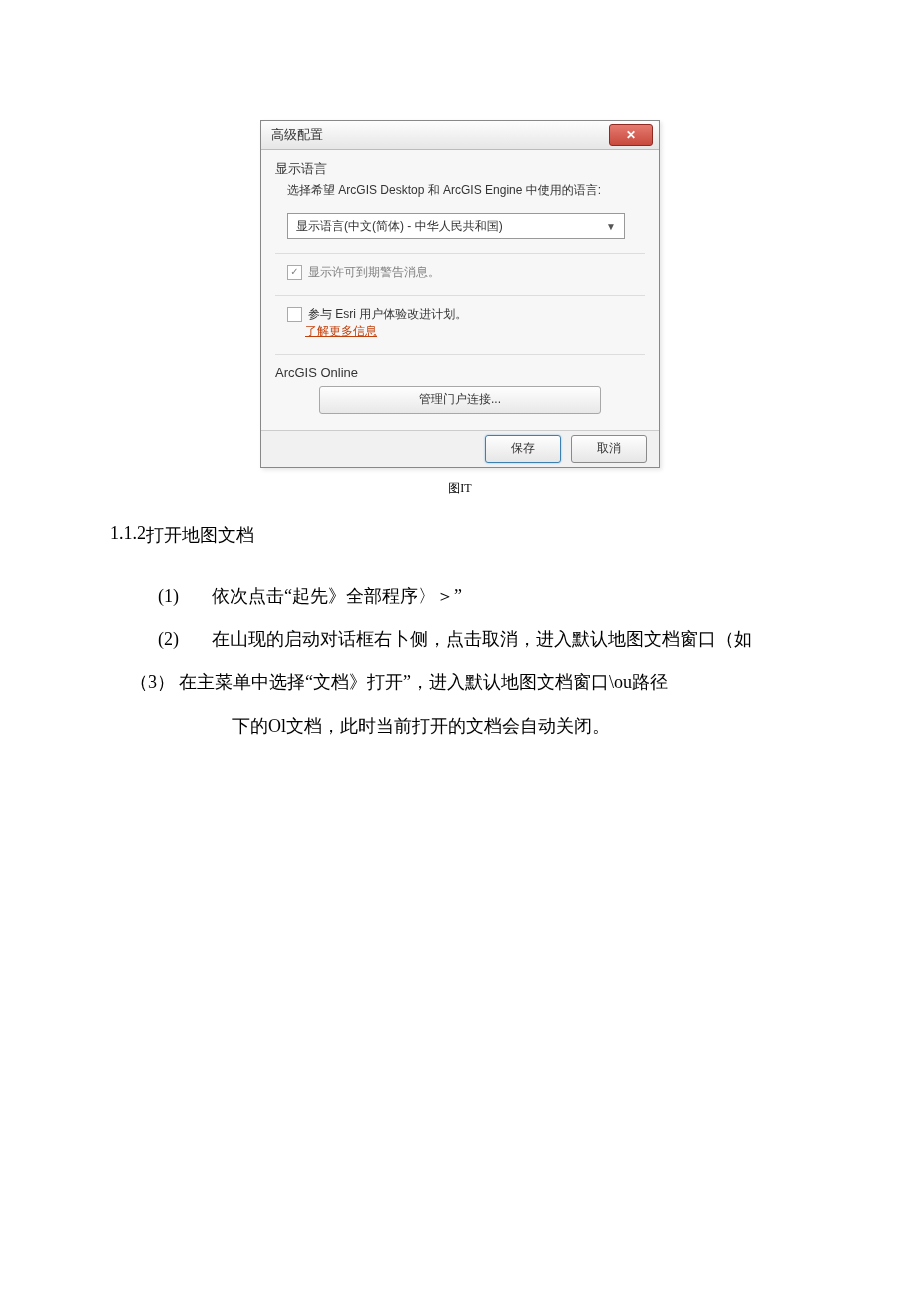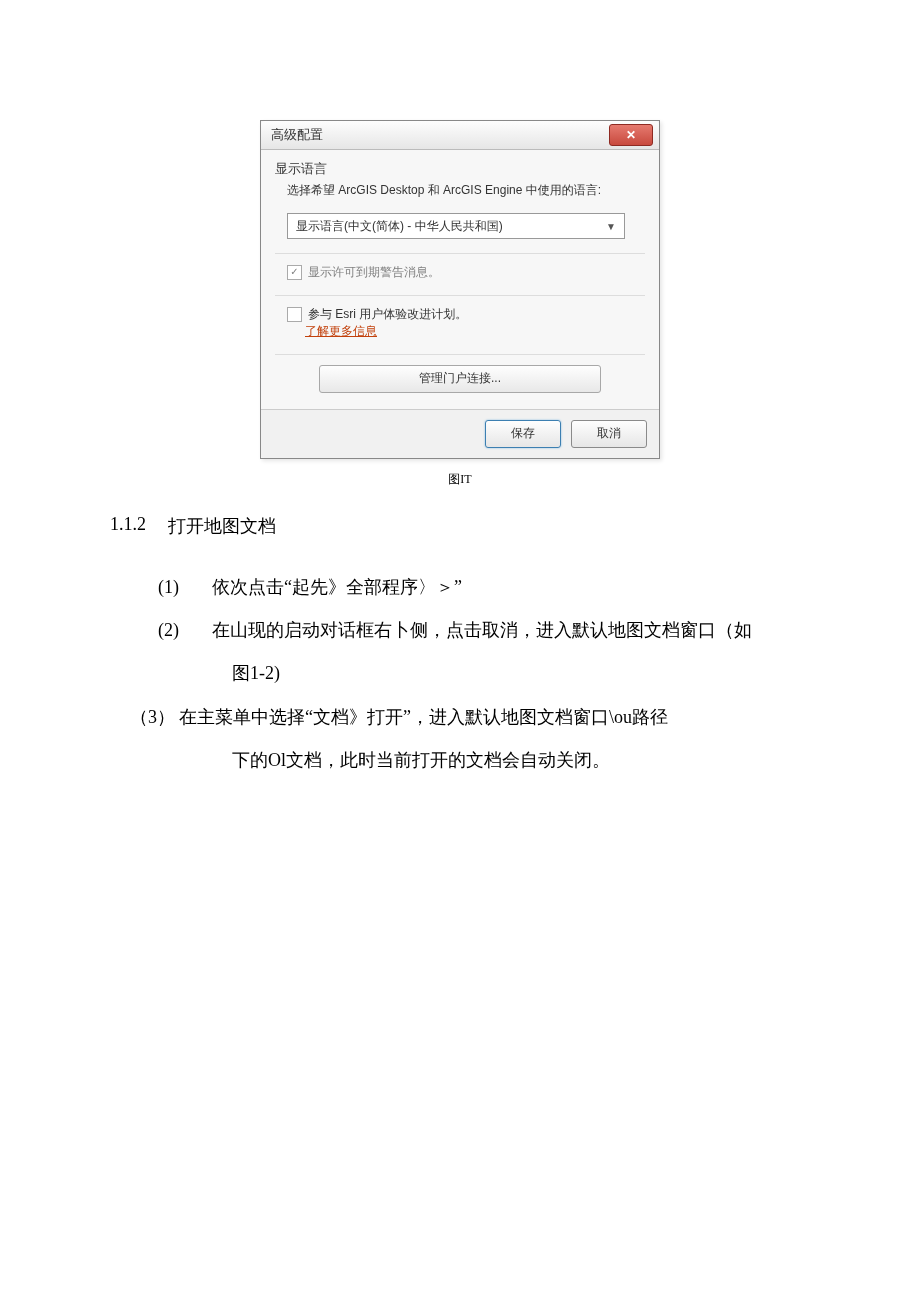--- a/index.html
+++ b/index.html
@@ -123,21 +123,21 @@
     height: 26px;
     border: 1px solid #a8a8a8;
     border-radius: 3px;
     background: linear-gradient(#fefefe, #e8e8e8);
     text-align: center;
     line-height: 24px;
     font-size: 12px;
   }
   .dlg-footer {
     border-top: 1px solid #ccc;
-    padding: 10px 12px;
+    padding: 4px 12px;
     display: flex;
     justify-content: flex-end;
     gap: 10px;
     background: #f1f1f1;
     border-bottom-left-radius: 4px;
     border-bottom-right-radius: 4px;
   }
   .win-btn {
     min-width: 74px;
     height: 26px;
@@ -153,21 +153,20 @@
     box-shadow: 0 0 2px #7fb8e0;
   }
   .caption {
     text-align: center;
     margin: 12px 0 26px 0;
     font-size: 12px;
     font-family: "Times New Roman", "SimSun", serif;
   }
   .heading-row {
     display: flex;
-    gap: 22px;
     font-family: "Times New Roman", "SimSun", serif;
     font-size: 18px;
     margin-bottom: 28px;
   }
   .list {
     font-family: "Times New Roman", "SimSun", serif;
     font-size: 18px;
     line-height: 2.4;
     margin-left: 48px;
   }
@@ -226,20 +225,21 @@
           <div class="chk-row enabled">
             <span class="chkbox"></span>
             <span>参与 Esri 用户体验改进计划。</span>
           </div>
           <a class="link">了解更多信息</a>
         </div>
 
         <div class="divider"></div>
 
         <div class="section" style="margin-bottom:4px;">
+          <div class="section-title">ArcGIS Online</div>
           <div class="portal-btn">管理门户连接...</div>
         </div>
       </div>
 
       <div class="dlg-footer">
         <div class="win-btn primary">保存</div>
         <div class="win-btn">取消</div>
       </div>
     </div>
   </div>
@@ -254,21 +254,20 @@
   <div class="list">
     <div class="list-item">
       <span class="list-num">(1)</span>
       <span class="list-content">依次点击“起先》全部程序〉＞”</span>
     </div>
 
     <div class="list-item">
       <span class="list-num">(2)</span>
       <span class="list-content">在山现的启动对话框右卜侧，点击取消，进入默认地图文档窗口（如</span>
     </div>
-    <div class="cont">图1-2)</div>
 
     <div class="list-item list-item3" style="margin-left:-28px;">
       <span class="list-num" style="width:auto;margin-right:4px;">（3）</span>
       <span class="list-content">在主菜单中选择“文档》打开”，进入默认地图文档窗口\ou路径</span>
     </div>
     <div class="cont">下的Ol文档，此时当前打开的文档会自动关闭。</div>
   </div>
 
 </div>
 

